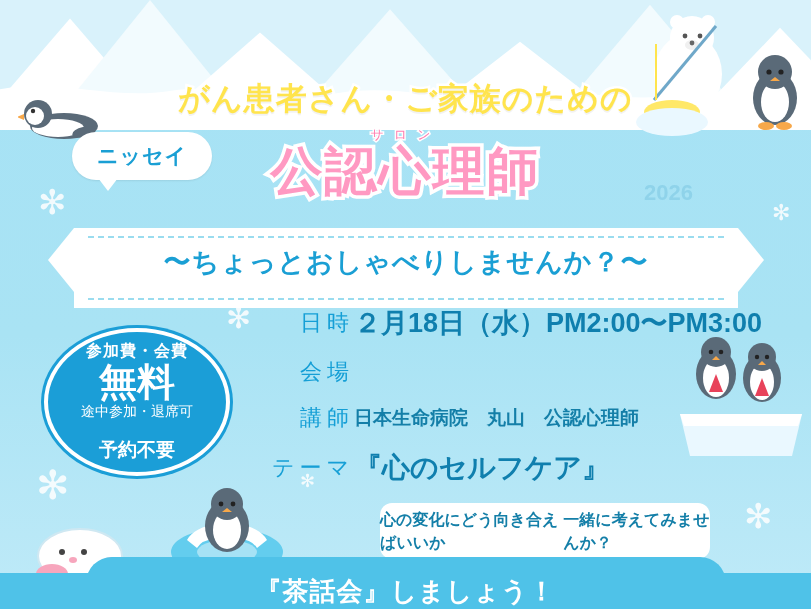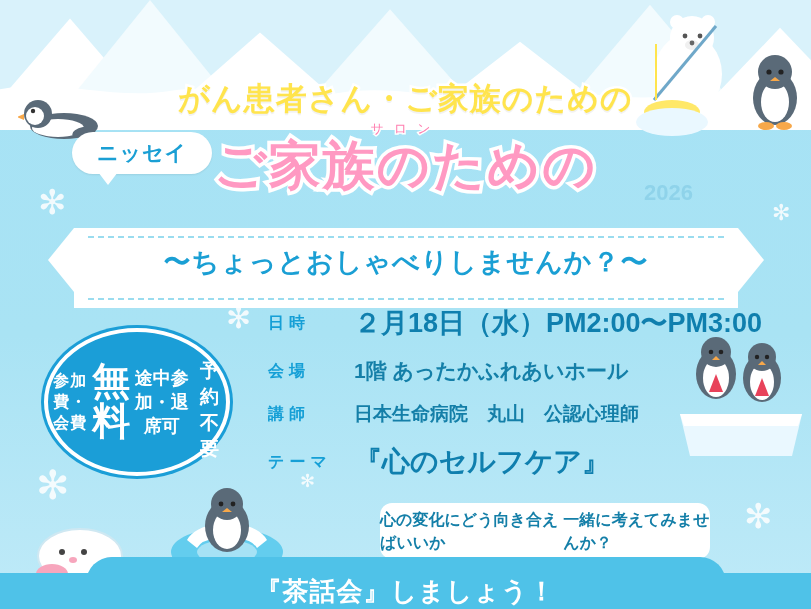--- a/index.html
+++ b/index.html
@@ -28,32 +28,33 @@
   .headline{
     font-size:31px;font-weight:bold;color:#ffe44d;
     -webkit-text-stroke:5px #ffffff;
     paint-order:stroke fill;
     letter-spacing:1px;
     text-shadow:0 2px 0 rgba(0,0,0,0.05);
   }
   .ruby{
     font-size:13px;color:#ff7fb0;letter-spacing:10px;
     -webkit-text-stroke:3px #ffffff;paint-order:stroke fill;
+    margin-top:6px;
   }
   .maintitle{
     font-size:52px;font-weight:bold;color:#ff99c2;
     -webkit-text-stroke:7px #ffffff;paint-order:stroke fill;
     letter-spacing:2px;line-height:1.05;
   }
   .year{
     position:absolute;right:118px;top:180px;
     font-size:22px;color:#8fd3ea;font-weight:bold;
   }
   .nissei-badge{
-    position:absolute;left:72px;top:132px;width:140px;height:42px;
+    position:absolute;left:72px;top:132px;width:140px;height:48px;
     background:#ffffff;border-radius:24px;
     display:flex;align-items:center;justify-content:center;
     box-shadow:0 1px 2px rgba(0,0,0,0.08);
   }
   .nissei-badge:after{
     content:"";position:absolute;left:26px;bottom:-11px;
     border-left:10px solid transparent;border-right:10px solid transparent;
     border-top:13px solid #ffffff;
   }
   .nissei-badge span{
@@ -81,43 +82,43 @@
   .ribbon .dash.top{top:8px;}
   .ribbon .dash.bot{bottom:8px;}
   .ribbon .sub{
     position:absolute;left:0;right:0;top:16px;text-align:center;
     font-size:27px;color:#1a9fd4;font-weight:bold;letter-spacing:1px;
   }
   
   .details{position:absolute;left:268px;top:305px;width:530px;}
   .row{display:flex;align-items:center;margin-bottom:16px;}
   .row .lbl{
-    width:86px;color:#159fd6;font-size:16px;font-weight:bold;
-    letter-spacing:5px;flex:none;
+    width:86px;color:#159fd6;font-size:22px;font-weight:normal;
+    letter-spacing:5px;flex:none;text-align:right;
   }
   .row .val{
     color:#147fa8;font-size:24px;font-weight:bold;letter-spacing:0px;
     white-space:nowrap;
   }
   .row.datetime .val{font-size:27px;color:#0f7fae;}
   .row.theme .val{font-size:28px;color:#0f7fae;}
   .row.venue .val{font-size:21px;}
   .row.speaker .val{font-size:19px;}
   
   .freebadge{
     position:absolute;left:44px;top:328px;width:178px;height:140px;
     background:#1b9ed7;border-radius:50%;
     border:4px solid #ffffff;
     box-shadow:0 0 0 3px #1b9ed7;
-    display:flex;flex-direction:row;align-items:center;justify-content:center;
+    display:flex;flex-direction:column;align-items:center;justify-content:center;
     color:#ffffff;text-align:center;
   }
   .freebadge .l1{font-size:16px;font-weight:bold;letter-spacing:1px;}
   .freebadge .l2{font-size:38px;font-weight:bold;line-height:1.05;margin:1px 0;}
-  .freebadge .l3{font-size:18px;font-weight:bold;letter-spacing:0px;}
+  .freebadge .l3{font-size:14px;font-weight:normal;letter-spacing:0px;}
   .freebadge .l4{font-size:19px;font-weight:bold;margin-top:16px;}
   
   .callout{
     position:absolute;left:380px;top:503px;width:330px;height:56px;
     background:#ffffff;border-radius:12px;
     display:flex;align-items:center;justify-content:center;
     color:#147fa8;font-size:16px;font-weight:bold;line-height:1.45;
   }
   
   .bottombar{
@@ -239,42 +240,41 @@
   <div class="flake" style="left:38px;top:182px;font-size:34px;">✻</div>
   <div class="flake" style="left:36px;top:462px;font-size:40px;">✻</div>
   <div class="flake" style="left:226px;top:300px;font-size:30px;">✻</div>
   <div class="flake" style="left:744px;top:496px;font-size:34px;">✻</div>
   <div class="flake" style="left:772px;top:200px;font-size:22px;">✻</div>
   <div class="flake" style="left:300px;top:470px;font-size:18px;">✻</div>
 
   <div class="title-wrap">
     <div class="headline">がん患者さん・ご家族のための</div>
     <div class="ruby">サロン</div>
-    <div class="maintitle">ご家族のための</div>
+    <div class="maintitle">公認心理師</div>
   </div>
   <div class="year">2026</div>
 
   <div class="nissei-badge">
     <span>ニッセイ</span>
   </div>
 
   <div class="ribbon">
     <div class="dash top"></div>
     <div class="dash bot"></div>
     <div class="sub">〜ちょっとおしゃべりしませんか？〜</div>
   </div>
 
   <div class="details">
     <div class="row datetime">
       <div class="lbl">日時</div>
       <div class="val">２月18日（水）PM2:00〜PM3:00</div>
     </div>
     <div class="row venue">
       <div class="lbl">会場</div>
-      <div class="val">1階 あったかふれあいホール</div>
     </div>
     <div class="row speaker">
       <div class="lbl">講師</div>
       <div class="val">日本生命病院　丸山　公認心理師</div>
     </div>
     <div class="row theme">
       <div class="lbl">テーマ</div>
       <div class="val">『心のセルフケア』</div>
     </div>
   </div>

